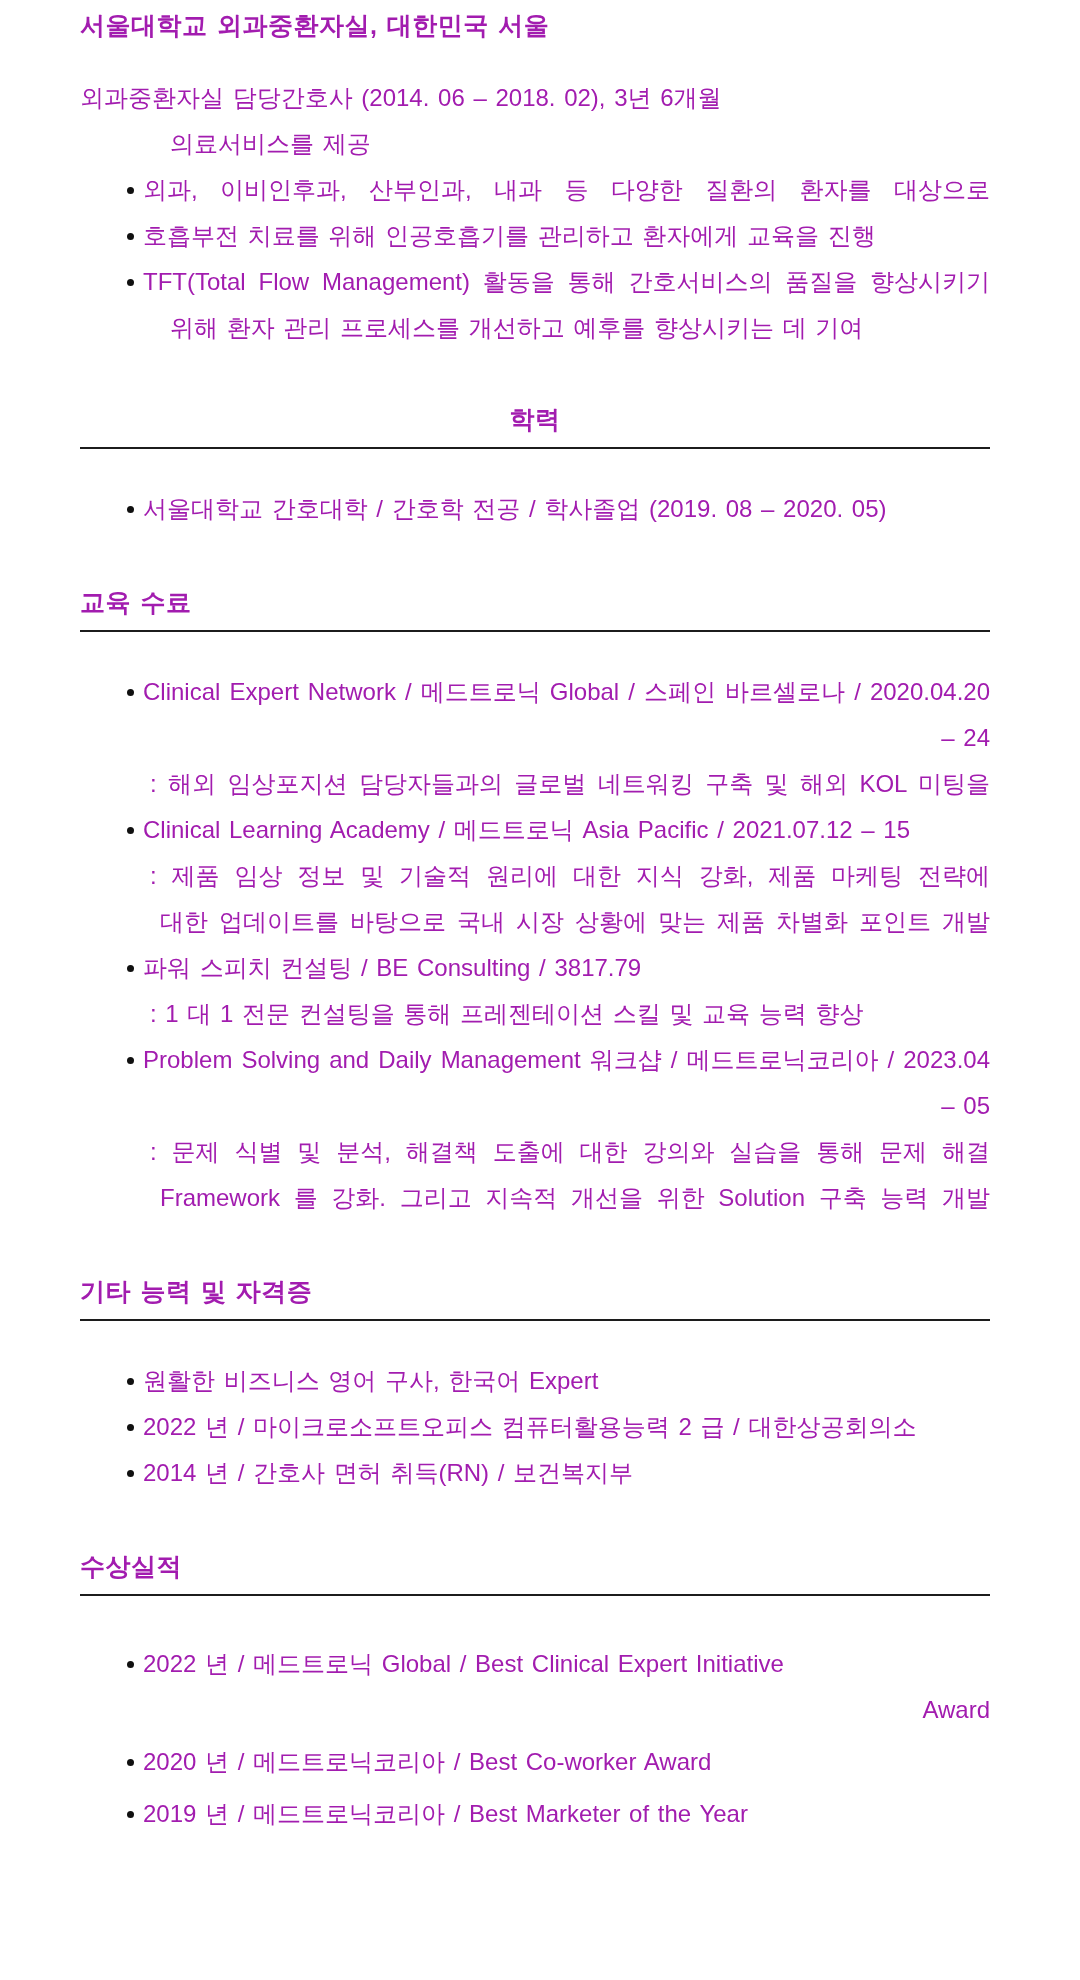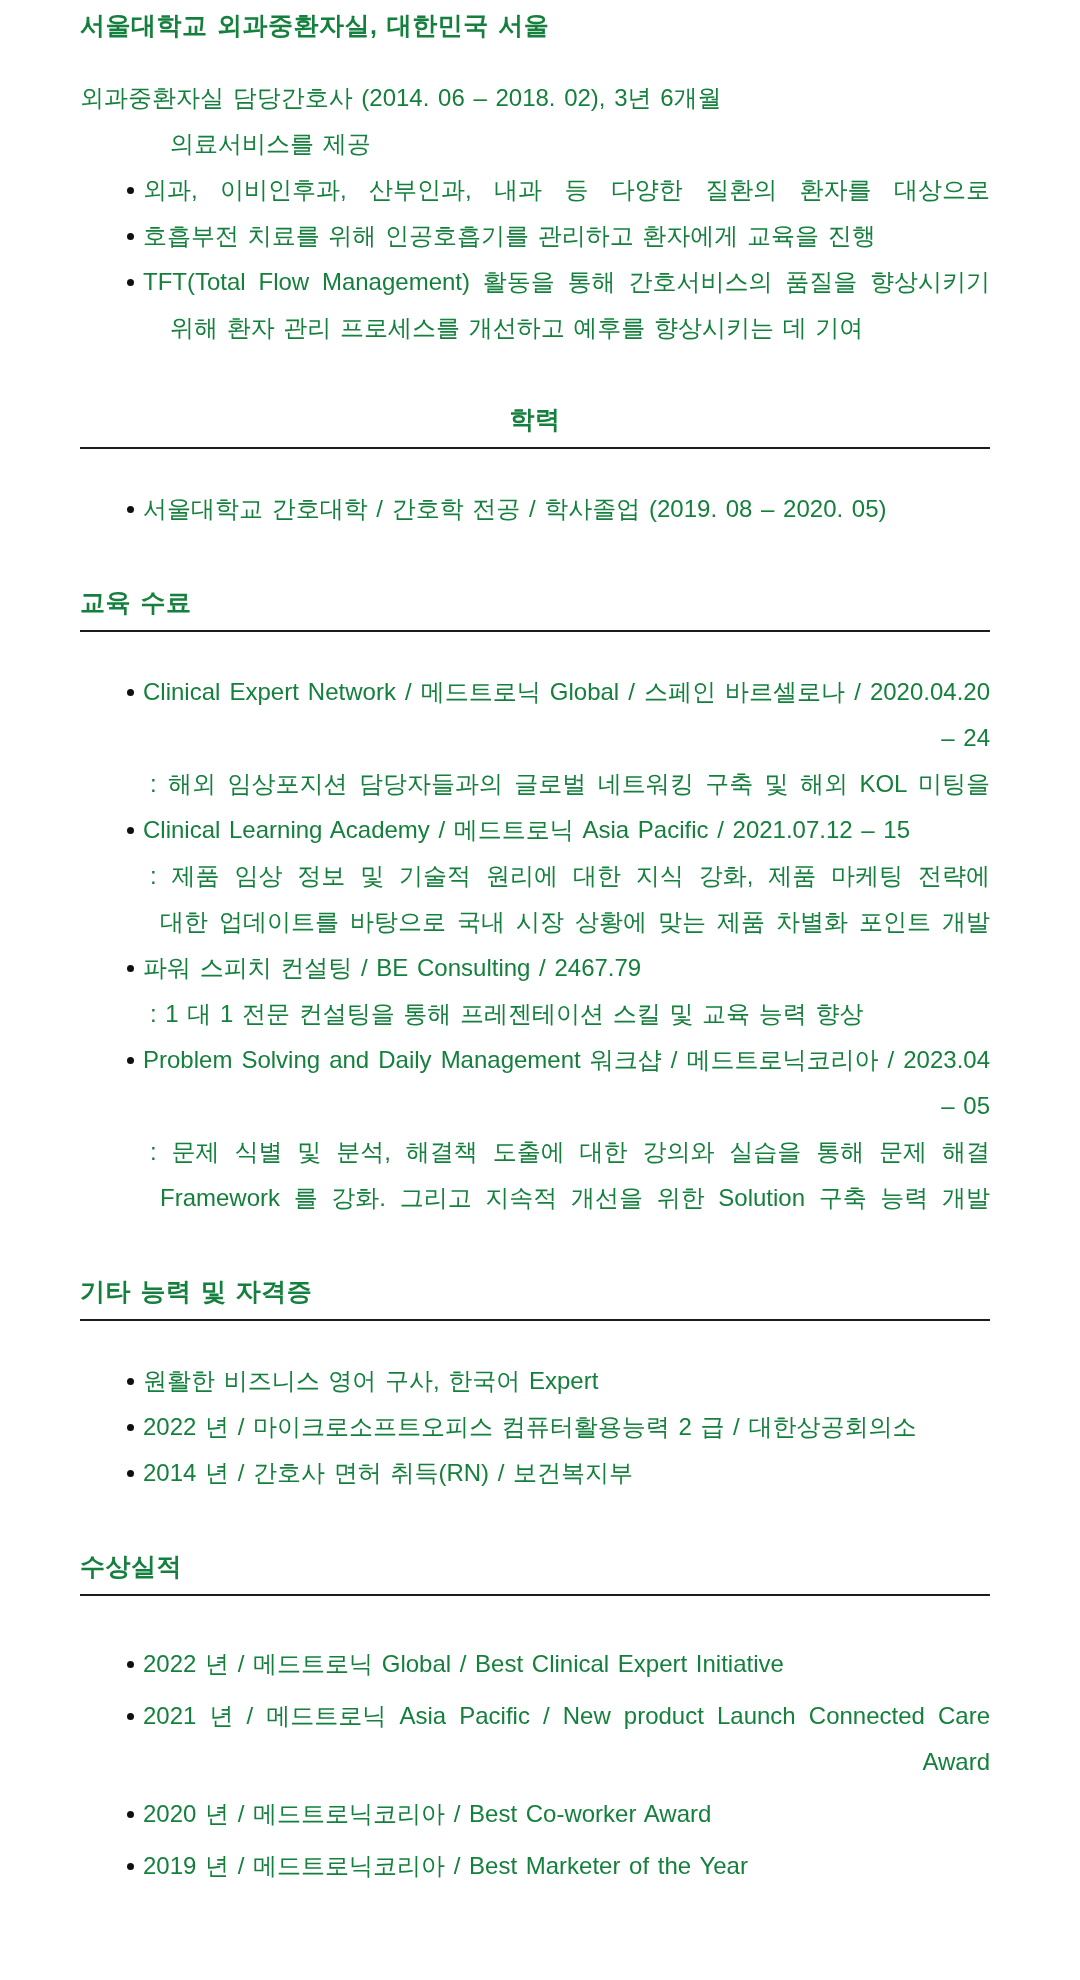--- a/index.html
+++ b/index.html
@@ -3,21 +3,21 @@
 <meta charset="utf-8">
 <style>
   html,body{margin:0;padding:0;background:#ffffff;}
   .page{
     position:relative;
     width:1080px;height:1980px;
     background:#ffffff;
     box-sizing:border-box;
     padding:2px 90px 0 80px;
     font-family:"Liberation Sans","DejaVu Sans",sans-serif;
-    color:#15803d;
+    color:#a21caf;
     font-size:24px;
     word-spacing:2px;
   }
   .line{line-height:46px;position:relative;}
   .b{font-weight:bold;font-size:25px;letter-spacing:0.5px;}
   .hr{height:2px;background:#1c1c1c;margin-top:5px;width:910px;}
   
   .t-bullet{padding-left:63px;}
   .t-bullet::before{
     content:"";position:absolute;left:47px;top:20px;
@@ -55,34 +55,33 @@
   <div class="line t-bullet mt-first">서울대학교 간호대학 / 간호학 전공 / 학사졸업 (2019. 08 – 2020. 05)</div>
 
   <div class="line b mt-head">교육 수료</div>
   <div class="hr"></div>
   <div class="line t-bullet just mt-first">Clinical Expert Network / 메드트로닉 Global / 스페인 바르셀로나 / 2020.04.20</div>
   <div class="line t-cont2">– 24</div>
   <div class="line t-detail just">: 해외 임상포지션 담당자들과의 글로벌 네트워킹 구축 및 해외 KOL 미팅을</div>
   <div class="line t-bullet">Clinical Learning Academy / 메드트로닉 Asia Pacific / 2021.07.12 – 15</div>
   <div class="line t-detail just">: 제품 임상 정보 및 기술적 원리에 대한 지식 강화, 제품 마케팅 전략에</div>
   <div class="line t-detail2 just">대한 업데이트를 바탕으로 국내 시장 상황에 맞는 제품 차별화 포인트 개발</div>
-  <div class="line t-bullet">파워 스피치 컨설팅 / BE Consulting / 2467.79</div>
+  <div class="line t-bullet">파워 스피치 컨설팅 / BE Consulting / 3817.79</div>
   <div class="line t-detail">: 1 대 1 전문 컨설팅을 통해 프레젠테이션 스킬 및 교육 능력 향상</div>
   <div class="line t-bullet just">Problem Solving and Daily Management 워크샵 / 메드트로닉코리아 / 2023.04</div>
   <div class="line t-cont2">– 05</div>
   <div class="line t-detail just">: 문제 식별 및 분석, 해결책 도출에 대한 강의와 실습을 통해 문제 해결</div>
   <div class="line t-detail2 just">Framework 를 강화. 그리고 지속적 개선을 위한 Solution 구축 능력 개발</div>
 
   <div class="line b mt-head">기타 능력 및 자격증</div>
   <div class="hr"></div>
   <div class="line t-bullet mt-first">원활한 비즈니스 영어 구사, 한국어 Expert</div>
   <div class="line t-bullet">2022 년 / 마이크로소프트오피스 컴퓨터활용능력 2 급 / 대한상공회의소</div>
   <div class="line t-bullet">2014 년 / 간호사 면허 취득(RN) / 보건복지부</div>
 
   <div class="line b mt-head">수상실적</div>
   <div class="hr"></div>
   <div class="line t-bullet mt-first-aw">2022 년 / 메드트로닉 Global / Best Clinical Expert Initiative</div>
-  <div class="line t-bullet just mt-item">2021 년 / 메드트로닉 Asia Pacific / New product Launch Connected Care</div>
   <div class="line t-cont2">Award</div>
   <div class="line t-bullet mt-item">2020 년 / 메드트로닉코리아 / Best Co-worker Award</div>
   <div class="line t-bullet mt-item">2019 년 / 메드트로닉코리아 / Best Marketer of the Year</div>
 
 </div>
 
 </body></html>

